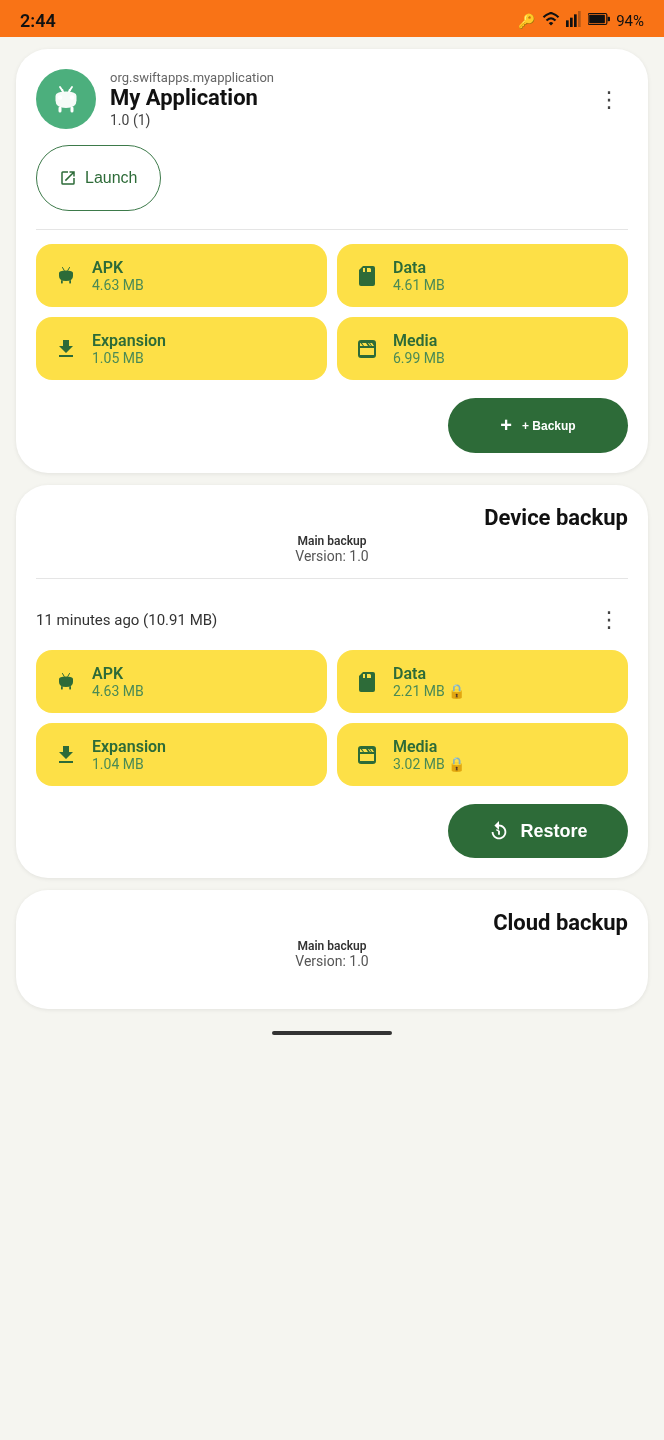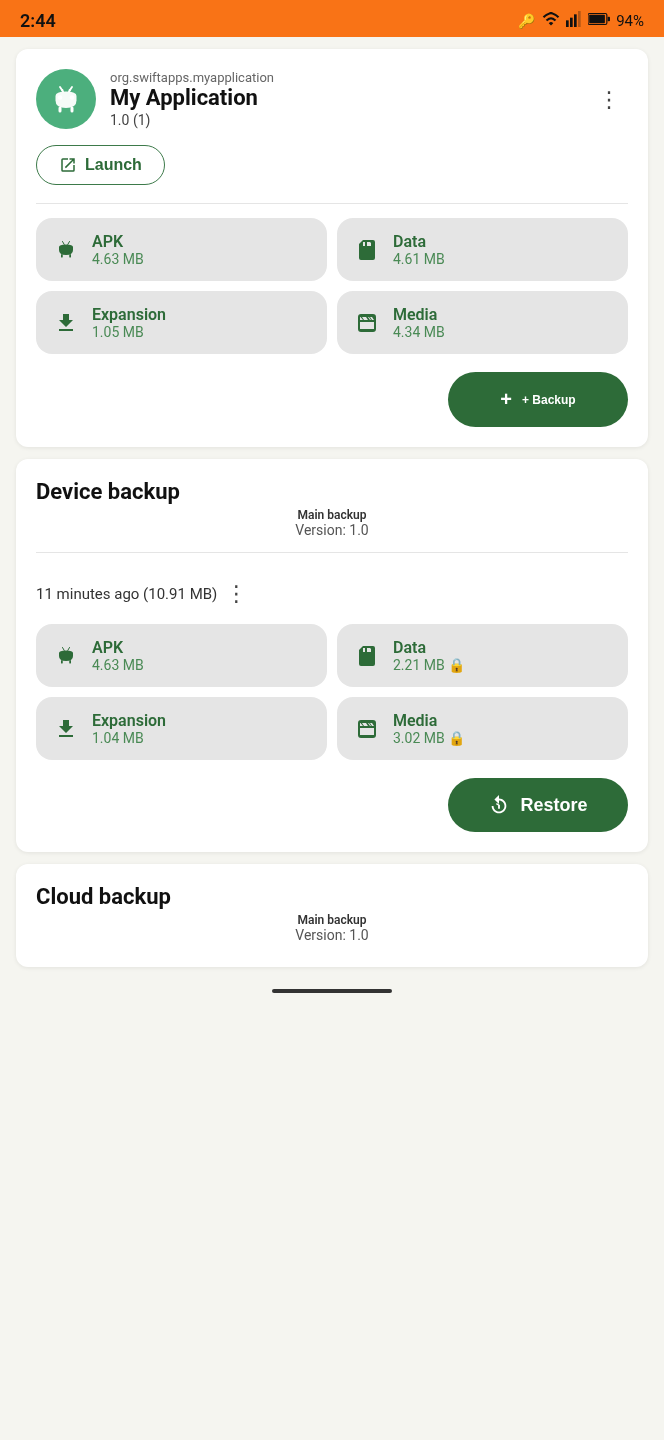--- a/index.html
+++ b/index.html
@@ -33,21 +33,21 @@
       gap: 6px;
     }
     .status-icons span {
       font-size: 14px;
       color: #111;
     }
 
     
     .card {
       background: #fff;
-      border-radius: 12px;
+      border-radius: 32px;
       margin: 12px 16px;
       padding: 20px;
       box-shadow: 0 1px 4px rgba(0,0,0,0.08);
     }
 
     
     .app-header {
       display: flex;
       align-items: center;
       justify-content: space-between;
@@ -102,25 +102,25 @@
       display: flex;
       gap: 12px;
       margin-bottom: 18px;
     }
     .action-btn {
       display: flex;
       align-items: center;
       gap: 8px;
       border: 1.5px solid #3d7a4a;
       border-radius: 50px;
-      padding: 10px 22px;
+      padding: 23px 22px;
       background: transparent;
       color: #2d6b38;
       font-size: 16px;
-      font-weight: 700;
+      font-weight: 400;
       cursor: pointer;
     }
 
     
     .divider {
       border: none;
       border-top: 1px solid #e5e5e5;
       margin: 0 0 14px 0;
     }
 
@@ -132,21 +132,21 @@
     }
 
     
     .storage-grid {
       display: grid;
       grid-template-columns: 1fr 1fr;
       gap: 10px;
       margin-bottom: 18px;
     }
     .storage-item {
-      background: #e5e5e5;
+      background: #fde047;
       border-radius: 16px;
       padding: 14px 16px;
       display: flex;
       align-items: center;
       gap: 12px;
     }
     .storage-item-icon {
       color: #2d6b38;
       font-size: 22px;
       width: 28px;
@@ -189,42 +189,42 @@
     .clearfix::after {
       content: '';
       display: block;
       clear: both;
     }
 
     
     .section-title {
       font-size: 22px;
       font-weight: 700;
-      text-align: left;
+      text-align: right;
       color: #111;
       margin-bottom: 4px;
     }
     .section-subtitle {
       font-size: 12px;
       font-weight: 600;
       text-align: center;
       color: #333;
     }
     .section-version {
       font-size: 14px;
       color: #555;
       text-align: center;
       margin-bottom: 14px;
     }
 
     
     .backup-meta {
       display: flex;
       align-items: center;
-      justify-content: flex-start;
+      justify-content: space-between;
       margin-bottom: 14px;
       margin-top: 24px;
     }
     .backup-meta-text {
       font-size: 15px;
       color: #333;
     }
 
     
     .bottom-bar {
@@ -360,21 +360,21 @@
     </div>
 
     <div class="storage-item">
       <div class="storage-item-icon">
         <svg width="24" height="24" viewBox="0 0 24 24" fill="#2d6b38">
           <path d="M18 3H6a3 3 0 00-3 3v12a3 3 0 003 3h12a3 3 0 003-3V6a3 3 0 00-3-3zm-7 3l2 3H9L7 6h4zm6 0l2 3h-4l-2-3h4zM5 6h.5L8 9H5V6zm14 12H5V11h14v7zm0-9h-3l-2-3H15l2 3h2z"></path>
         </svg>
       </div>
       <div class="storage-item-info">
         <span class="storage-item-label">Media</span>
-        <span class="storage-item-size">4.34 MB</span>
+        <span class="storage-item-size">6.99 MB</span>
       </div>
     </div>
   </div>
 
   <div class="clearfix">
     <button class="primary-btn">
       <span style="font-size:20px;">+</span>
       <span style="font-size:12px; font-weight:600;">+ Backup</span>
     </button>
   </div>
@@ -453,21 +453,21 @@
     <button class="primary-btn">
 
       <svg width="22" height="22" viewBox="0 0 24 24" fill="white">
         <path d="M12 5V1L7 6l5 5V7c3.31 0 6 2.69 6 6s-2.69 6-6 6-6-2.69-6-6H4c0 4.42 3.58 8 8 8s8-3.58 8-8-3.58-8-8-8zm-1 11h2v-4l-3.5-2.1-.75 1.23 2.25 1.35V16z"></path>
       </svg>
       <span>Restore</span>
     </button>
   </div>
 </div>
 
-<div class="card" style="padding-bottom: 24px;">
+<div class="card" style="padding-bottom: 40px;">
   <div class="section-title">Cloud backup</div>
   <div class="section-subtitle">Main backup</div>
   <div class="section-version" style="margin-bottom: 0;">Version: 1.0</div>
 </div>
 
 <div class="bottom-bar">
   <div class="bottom-indicator"></div>
 </div>
 
 </body></html>

